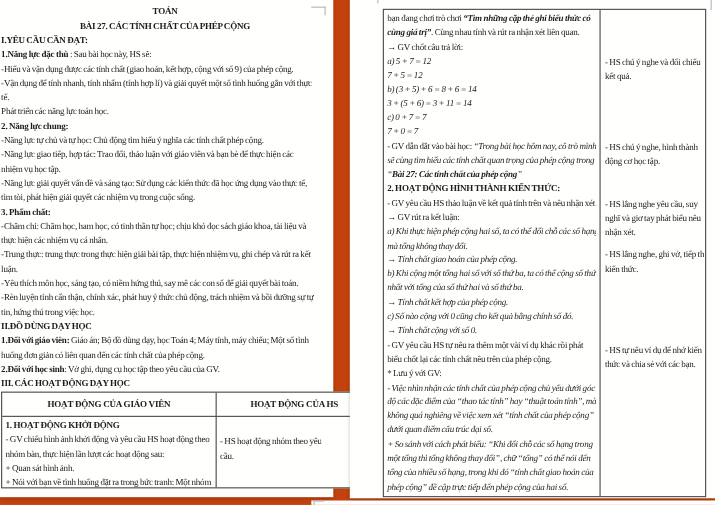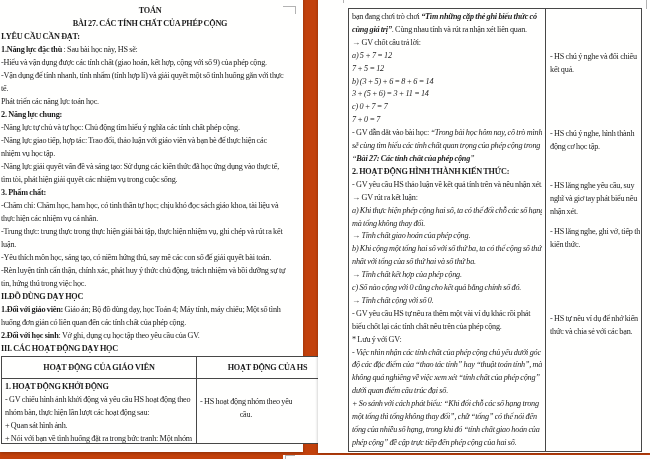--- a/index.html
+++ b/index.html
@@ -16,21 +16,21 @@
   .ln.ind{}
   
   .tbl{position:absolute;border:1px solid #474747;background:#fffffe;box-sizing:border-box;}
   #tbl-left{left:1px;top:360px;width:338px;height:88px;}
   #tbl-left .thead{position:absolute;left:0;top:0;width:100%;height:21px;border-bottom:1px solid #474747;display:flex;}
   #tbl-left .th{display:flex;align-items:center;justify-content:center;font-weight:700;font-size:8.2px;letter-spacing:-0.2px;}
   #tbl-left .th.gv{width:195px;border-right:1px solid #474747;box-sizing:border-box;}
   #tbl-left .th.hs{flex:1;}
   #tbl-left .divider{position:absolute;left:194px;top:0;bottom:0;width:0;border-right:1px solid #474747;}
   #tbl-left .gv-cell{position:absolute;left:0;top:23px;width:188px;padding:0 3px;}
-  #tbl-left .hs-cell{position:absolute;left:198px;top:38px;width:92px;text-align:center;}
+  #tbl-left .hs-cell{position:absolute;left:198px;top:38px;width:92px;}
   #tbl-right{left:30px;top:12px;width:294px;height:444px;}
   #tbl-right .divider{position:absolute;left:196px;top:0;bottom:0;width:0;border-right:1px solid #474747;}
   #tbl-right .gv-cell{position:absolute;left:0;top:2px;width:190px;padding:0 3px;line-height:12.9px;}
   #tbl-right .gv-cell .ln{line-height:12.9px;}
   #tbl-right .hs-cell{position:absolute;left:201px;width:90px;}
   
   .mark{position:absolute;box-sizing:border-box;border:0 solid #b3b3b3;}
   #mark-l{left:283px;top:10px;width:13px;height:8px;border-top-width:1px;border-right-width:1px;}
   #mark-r1{left:25px;top:0;width:10px;height:7px;border-top-width:1px;border-left-width:1px;}
   #mark-r2{position:absolute;left:328px;top:0;width:0;height:13px;border-right:1px solid #b3b3b3;}

